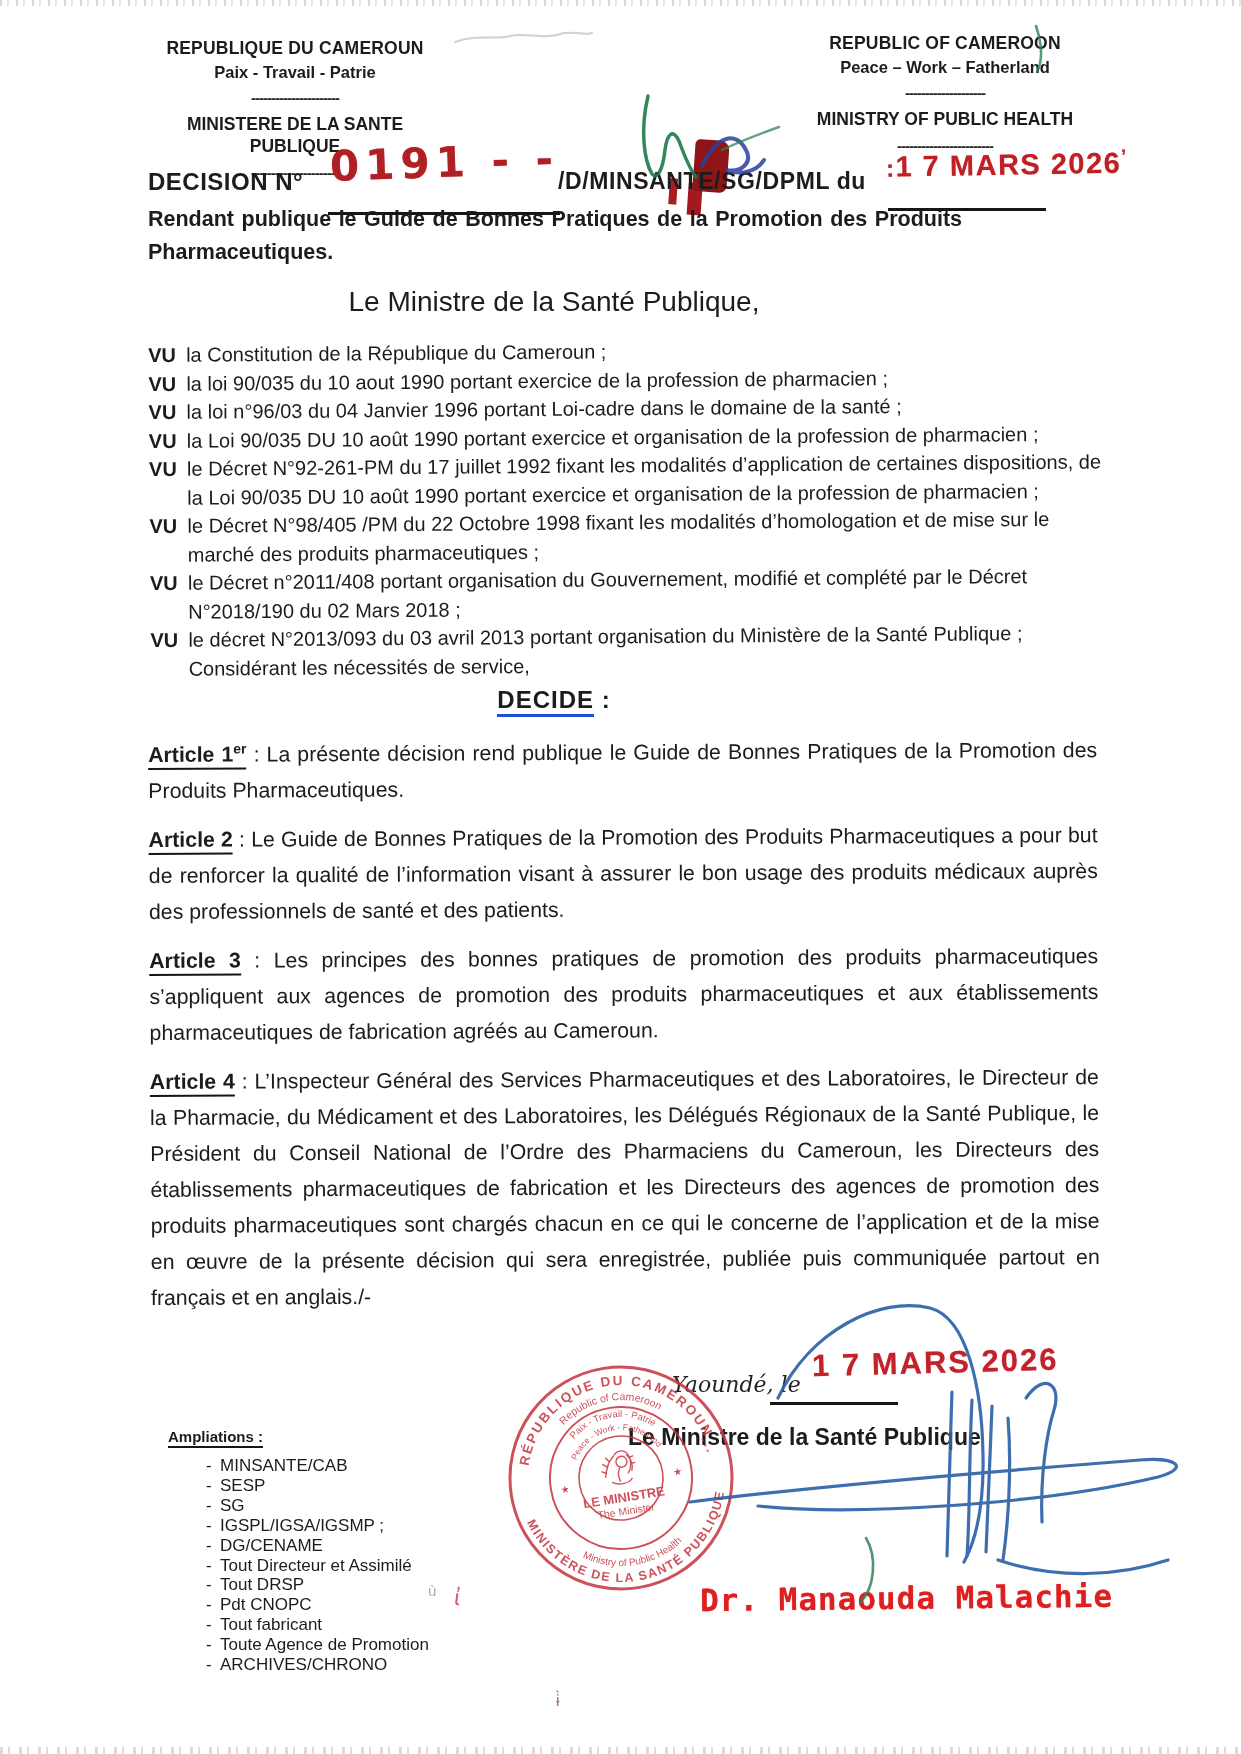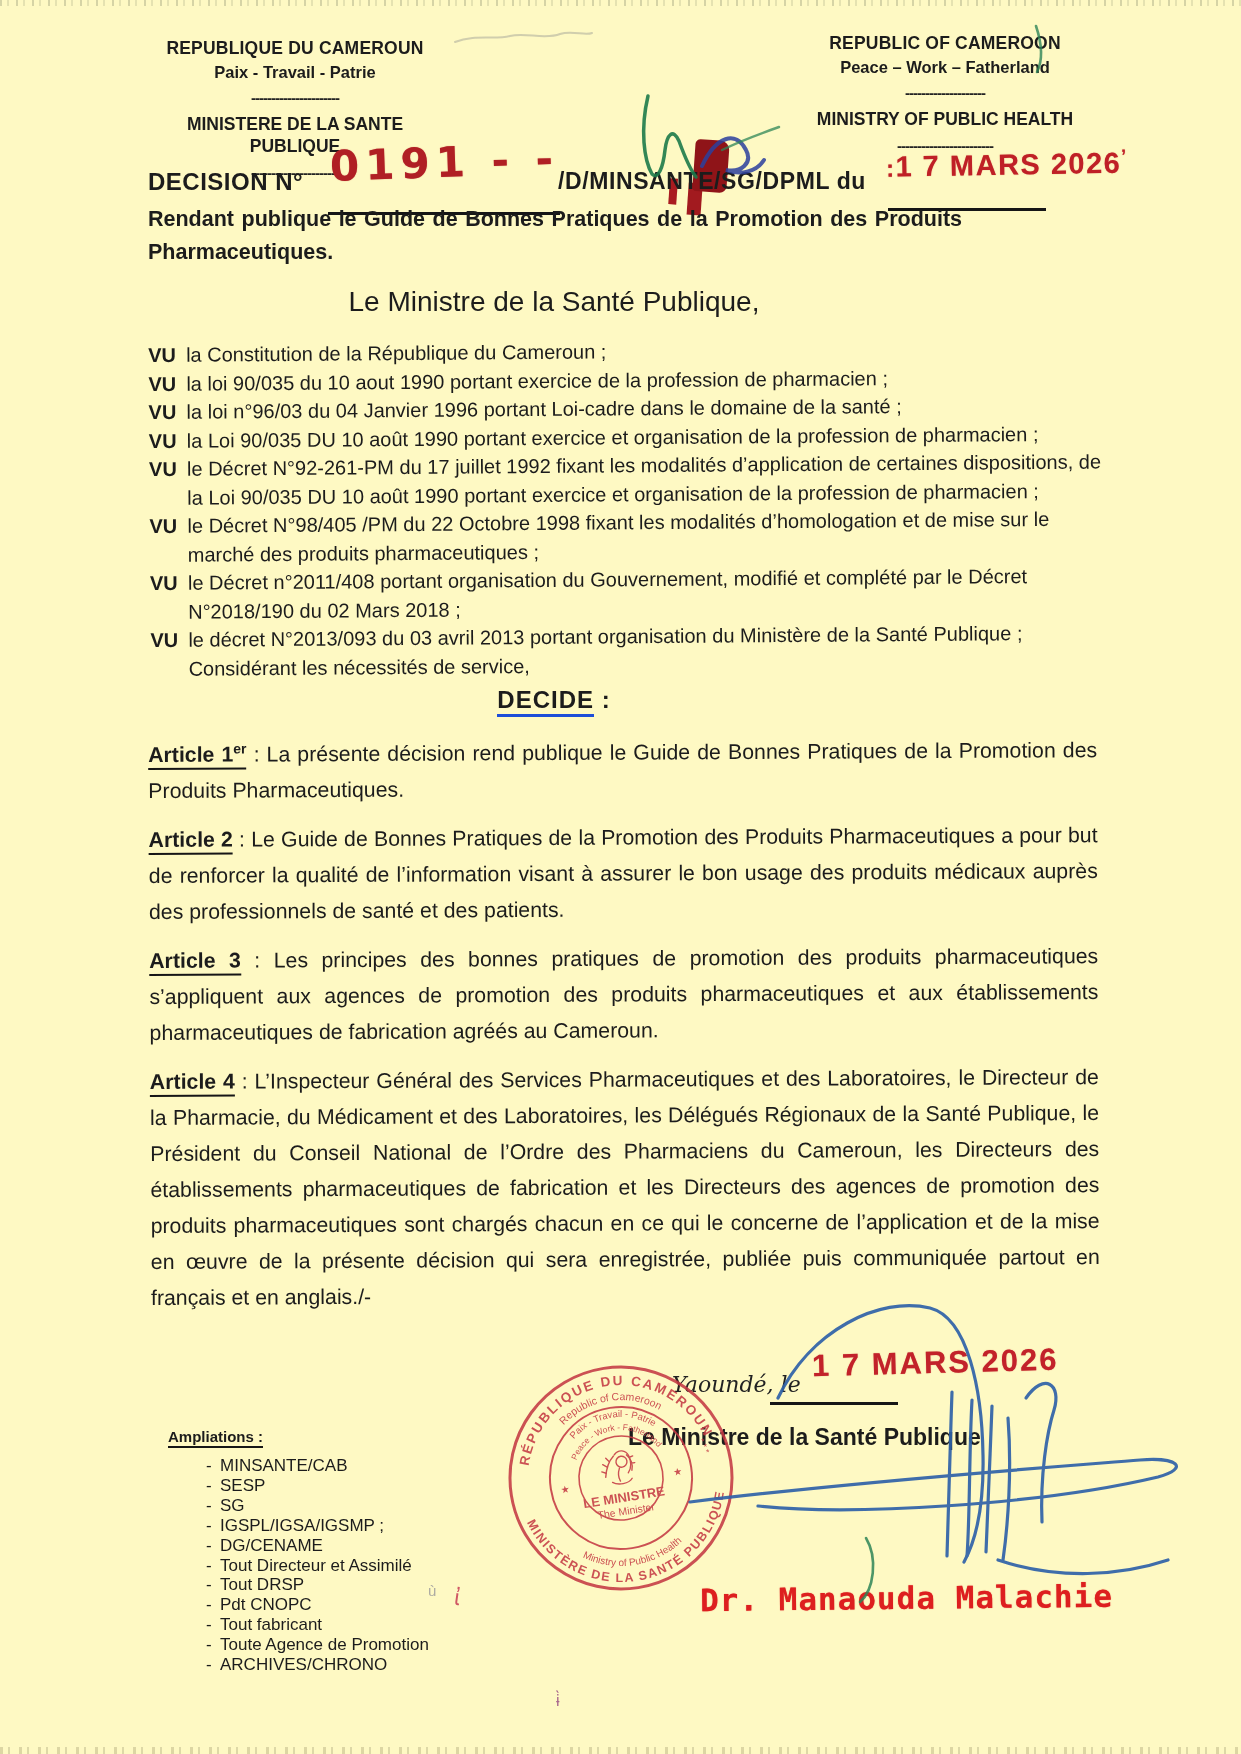--- a/index.html
+++ b/index.html
@@ -1,18 +1,18 @@
 <!DOCTYPE html>
 <html><head>
 <meta charset="utf-8">
 <style>
   html,body{margin:0;padding:0;background:#777;}
   .page{
     position:relative;width:1241px;height:1754px;margin:0 auto;
-    background:#fef9c3;overflow:hidden;
+    background:#ffffff;overflow:hidden;
     font-family:"Liberation Sans",sans-serif;color:#1c1c1c;
   }
   .scan-edge-top{position:absolute;top:0;left:0;width:100%;height:6px;
     background:repeating-linear-gradient(90deg,rgba(55,65,50,.45) 0 2px,rgba(255,255,255,0) 2px 7px,rgba(70,80,60,.3) 7px 9px,rgba(255,255,255,0) 9px 16px);
     opacity:.45;}
   .scan-edge-bottom{position:absolute;bottom:0;left:0;width:100%;height:7px;
     background:repeating-linear-gradient(90deg,rgba(120,110,70,.5) 0 3px,rgba(255,255,255,0) 3px 8px,rgba(90,85,55,.4) 8px 10px,rgba(255,255,255,0) 10px 19px);
     opacity:.5;}
   
   .hdr{position:absolute;text-align:center;line-height:1.25;}

